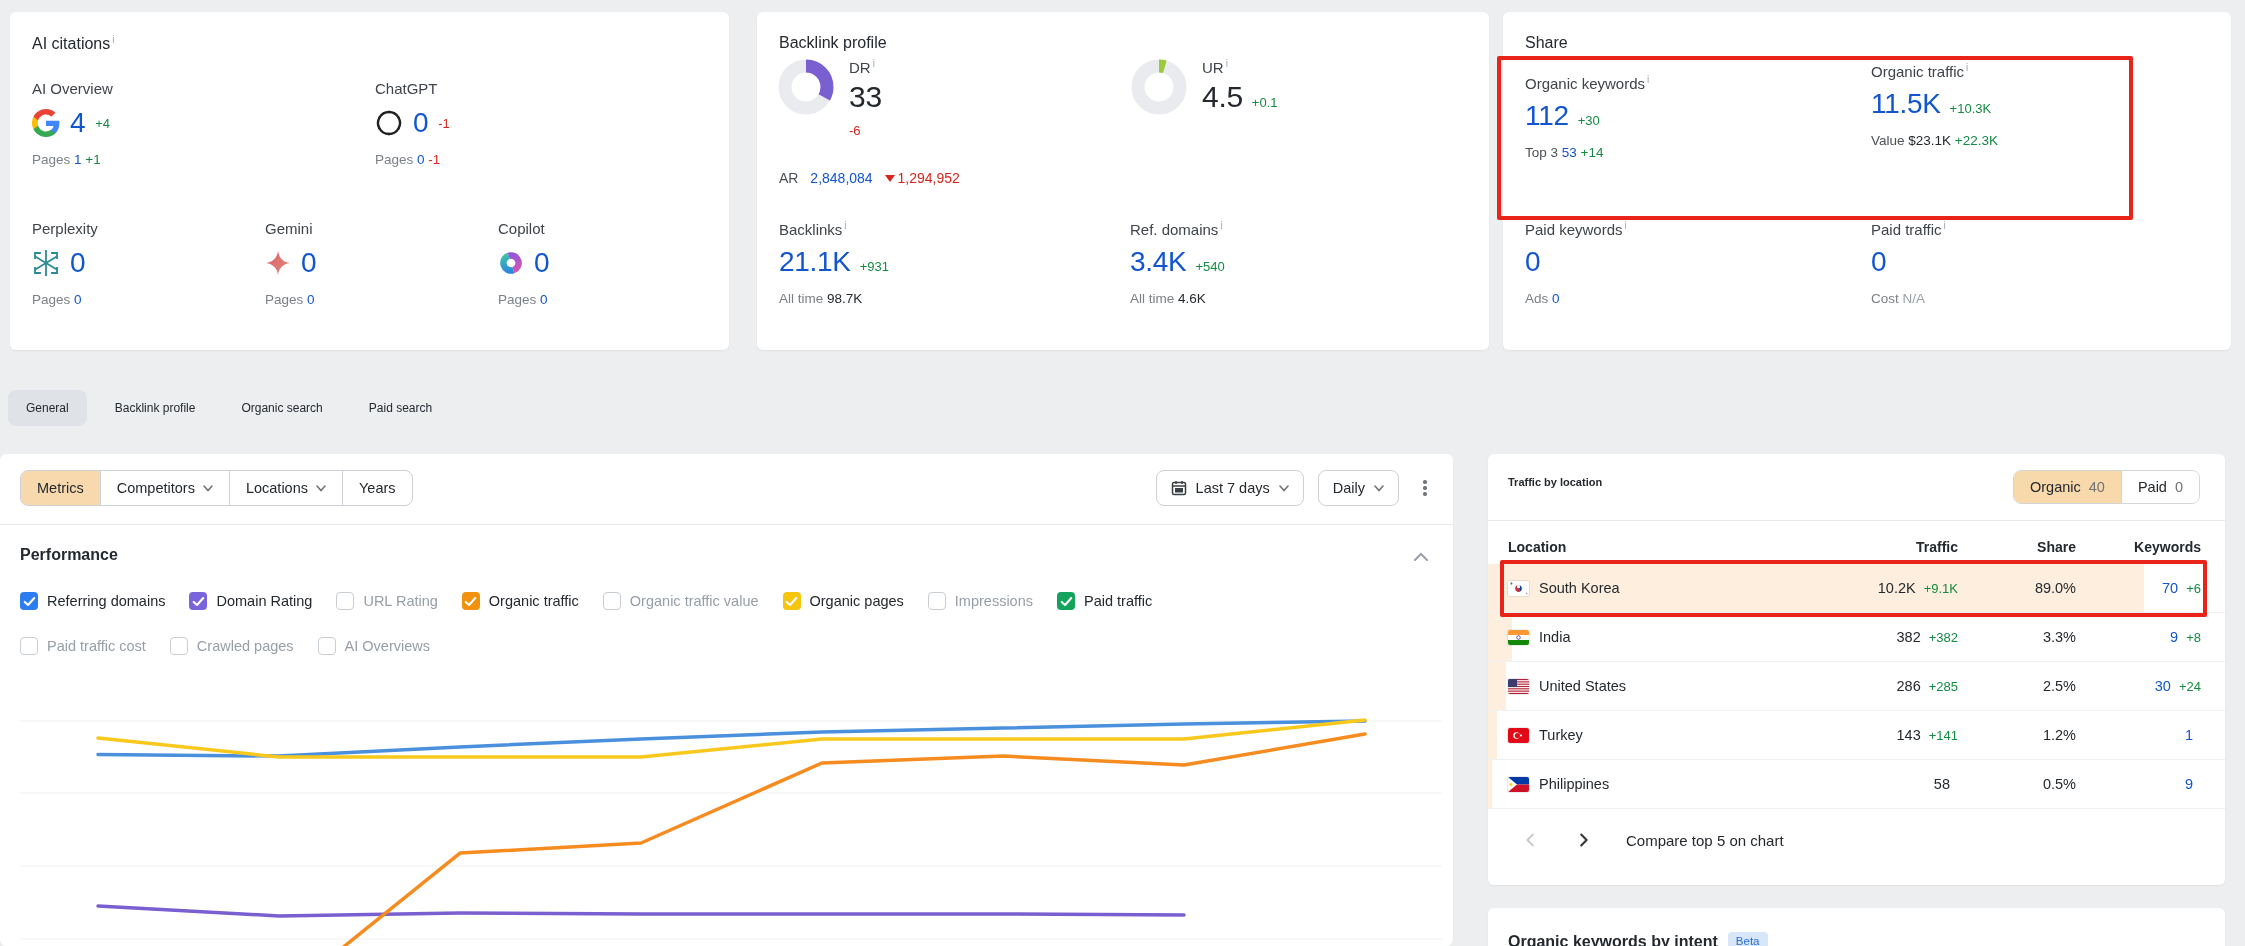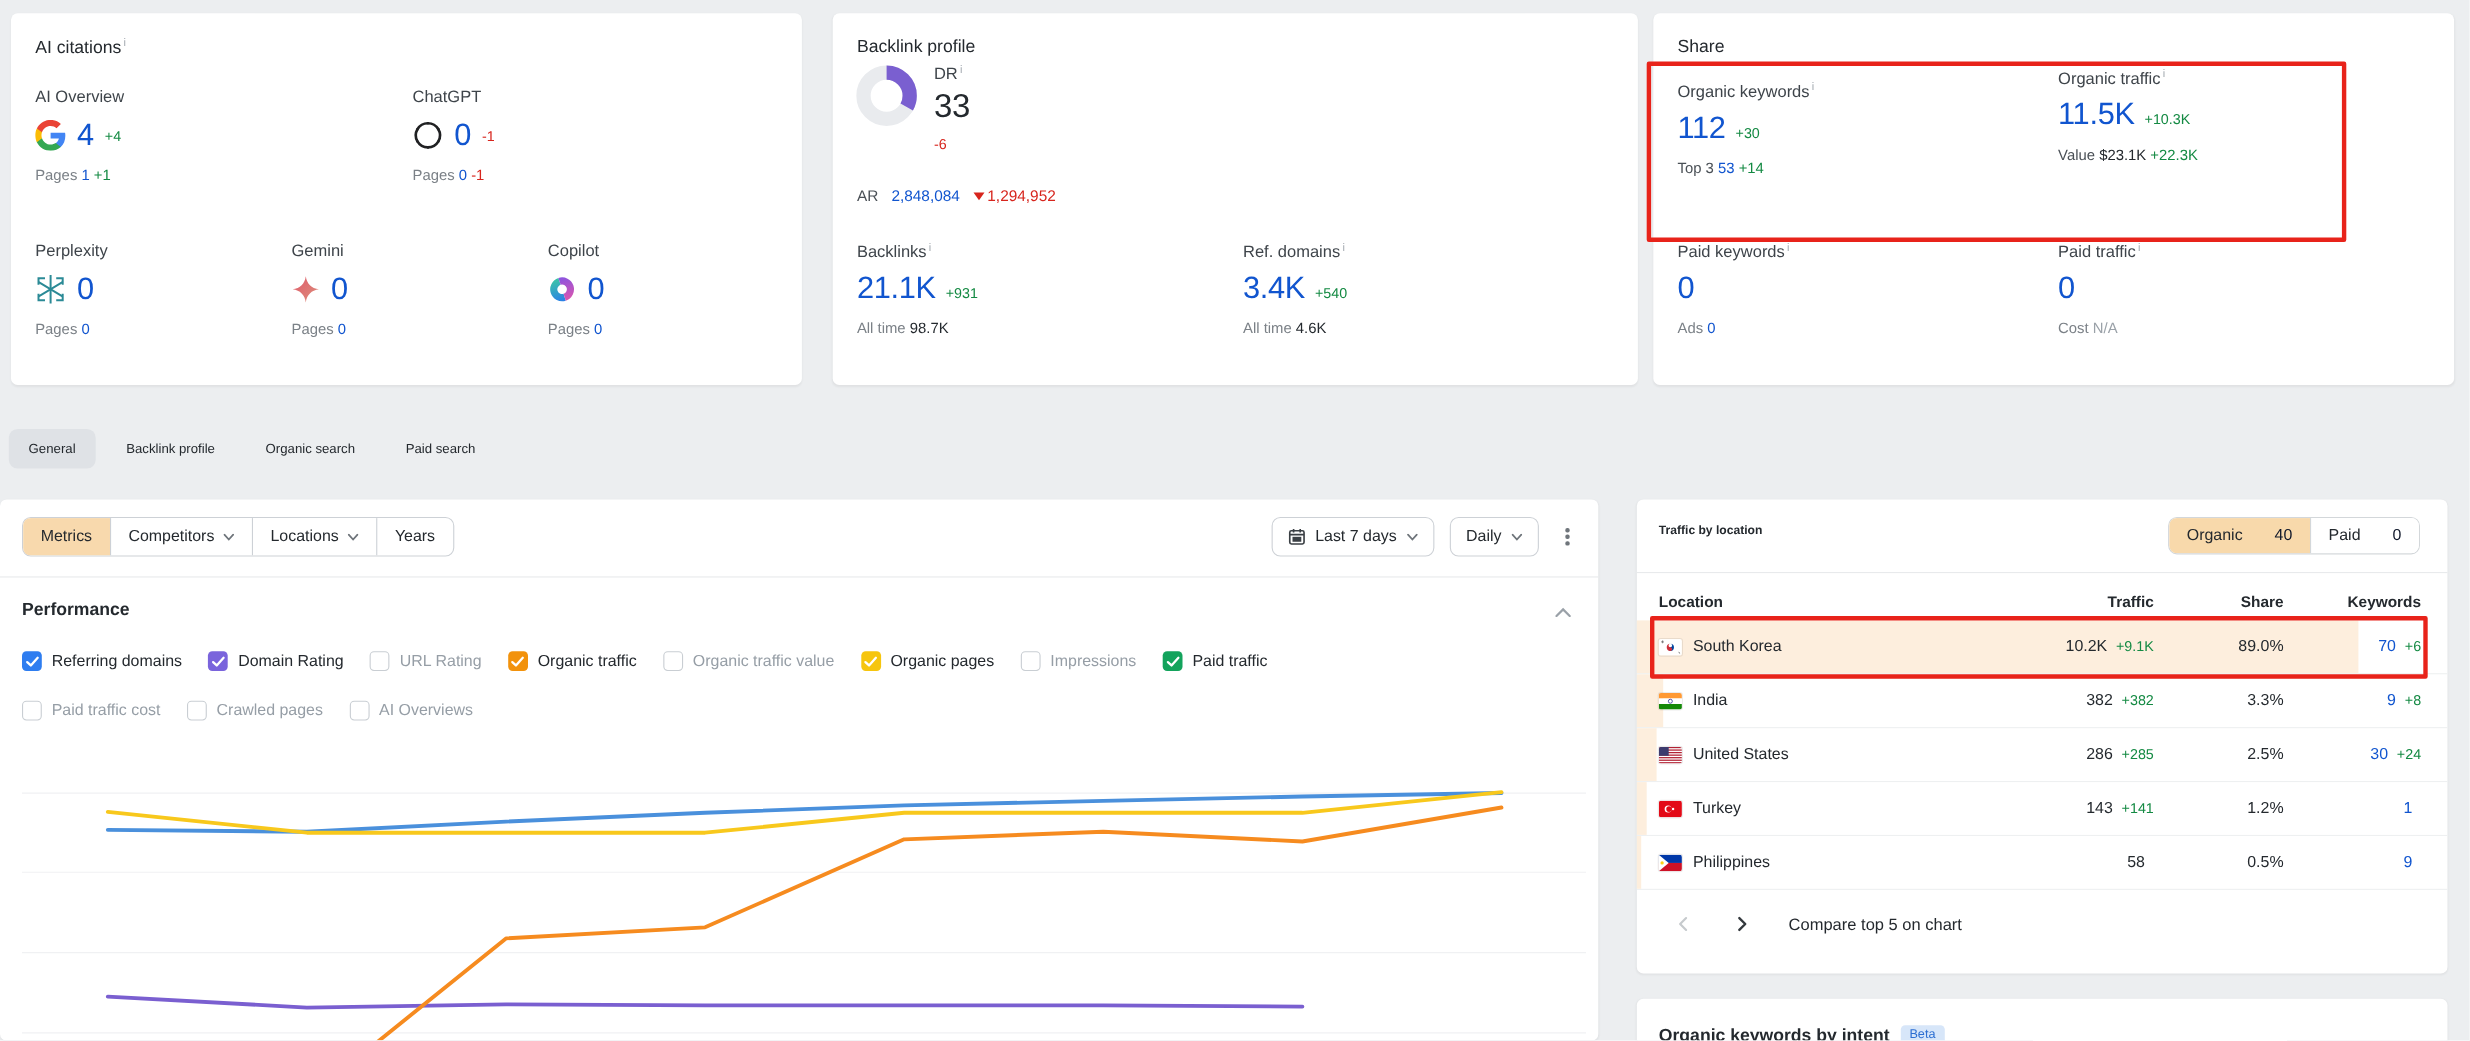--- a/index.html
+++ b/index.html
@@ -43,21 +43,21 @@
   .share-fill { position:absolute; left:0; top:0; bottom:0; background:#fdeedd; }
   .t-cell { position:relative; }
   .c-loc { flex:1; display:flex; align-items:center; gap:10px; }
   .c-tr { width:150px; display:flex; justify-content:flex-end; align-items:baseline; gap:8px; }
   .c-sh { width:118px; text-align:right; }
   .c-kw { width:125px; display:flex; justify-content:flex-end; align-items:baseline; gap:8px; }
   .toggle { position:absolute; right:25px; top:16px; display:flex; height:34px; border:1px solid #d3d7da; border-radius:8px; overflow:hidden; font-size:14.5px; }
   .tg-seg { display:flex; align-items:center; gap:8px; padding:0 16px; background:#fff; }
   .tg-seg.selected { background:#f8d9ab; }
   .tg-seg + .tg-seg { border-left:1px solid #d3d7da; }
-  .tg-count { color:#0f172a;margin-left:21px; }
+  .tg-count { color:#737373; }
   .pager { position:absolute; left:0; right:0; top:362px; height:48px; display:flex; align-items:center; padding:0 20px; gap:34px; }
   .badge-beta { display:inline-block; background:#d7e6f9; color:#2d6fd2; font-size:11.5px; padding:3px 8px; border-radius:4px; margin-left:10px; vertical-align:2px; }
   .gauge-block { position:absolute; display:flex; gap:14px; align-items:flex-start; }
   .flag { border-radius:2px; box-shadow:0 0 0 1px rgba(0,0,0,.08); flex:none; }
   .tri-down { display:inline-block; width:0; height:0; border-left:5px solid transparent; border-right:5px solid transparent; border-top:7px solid #d7251d; margin:0 3px 1px 0; }
   .kebab span { display:block; width:3.5px; height:3.5px; border-radius:50%; background:#6f757b; margin:2.5px auto; }
 </style>
 </head>
 <body>
 
@@ -198,20 +198,33 @@
         </div>
       </div>
     </div>
 
     <div class="abs" style="left:22px;top:158px;font-size:14px;">
       <span style="color:#4a5056;">AR</span>
       <span class="blue" style="margin-left:8px;">2,848,084</span>
       <span class="red" style="margin-left:8px;white-space:nowrap;"><span class="tri-down"></span><span>1,294,952</span></span>
     </div>
 
+    <div class="gauge-block" style="left:373px;top:46px;">
+      <svg width="58" height="58" viewBox="0 0 58 58">
+        <circle cx="29" cy="29" r="21" fill="none" stroke="#e9ebee" stroke-width="13"></circle>
+        <circle cx="29" cy="29" r="21" fill="none" stroke="#9acb3a" stroke-width="13" transform="rotate(-90 29 29)" stroke-dasharray="5.94 131.95"></circle>
+      </svg>
+      <div>
+        <div class="metric-label"><span>UR</span><sup class="info">i</sup></div>
+        <div style="display:flex;align-items:baseline;gap:9px;margin-top:4px;">
+          <span class="big dark" style="font-size:30px;">4.5</span>
+          <span class="delta green">+0.1</span>
+        </div>
+      </div>
+    </div>
 
     <div class="abs" style="left:22px;top:208px;">
       <div class="metric-label"><span>Backlinks</span><sup class="info">i</sup></div>
       <div style="display:flex;align-items:baseline;gap:9px;margin-top:8px;">
         <span class="big blue">21.1K</span>
         <span class="delta green">+931</span>
       </div>
       <div class="subrow"><span>All time</span> <b class="dark">98.7K</b></div>
     </div>
 

